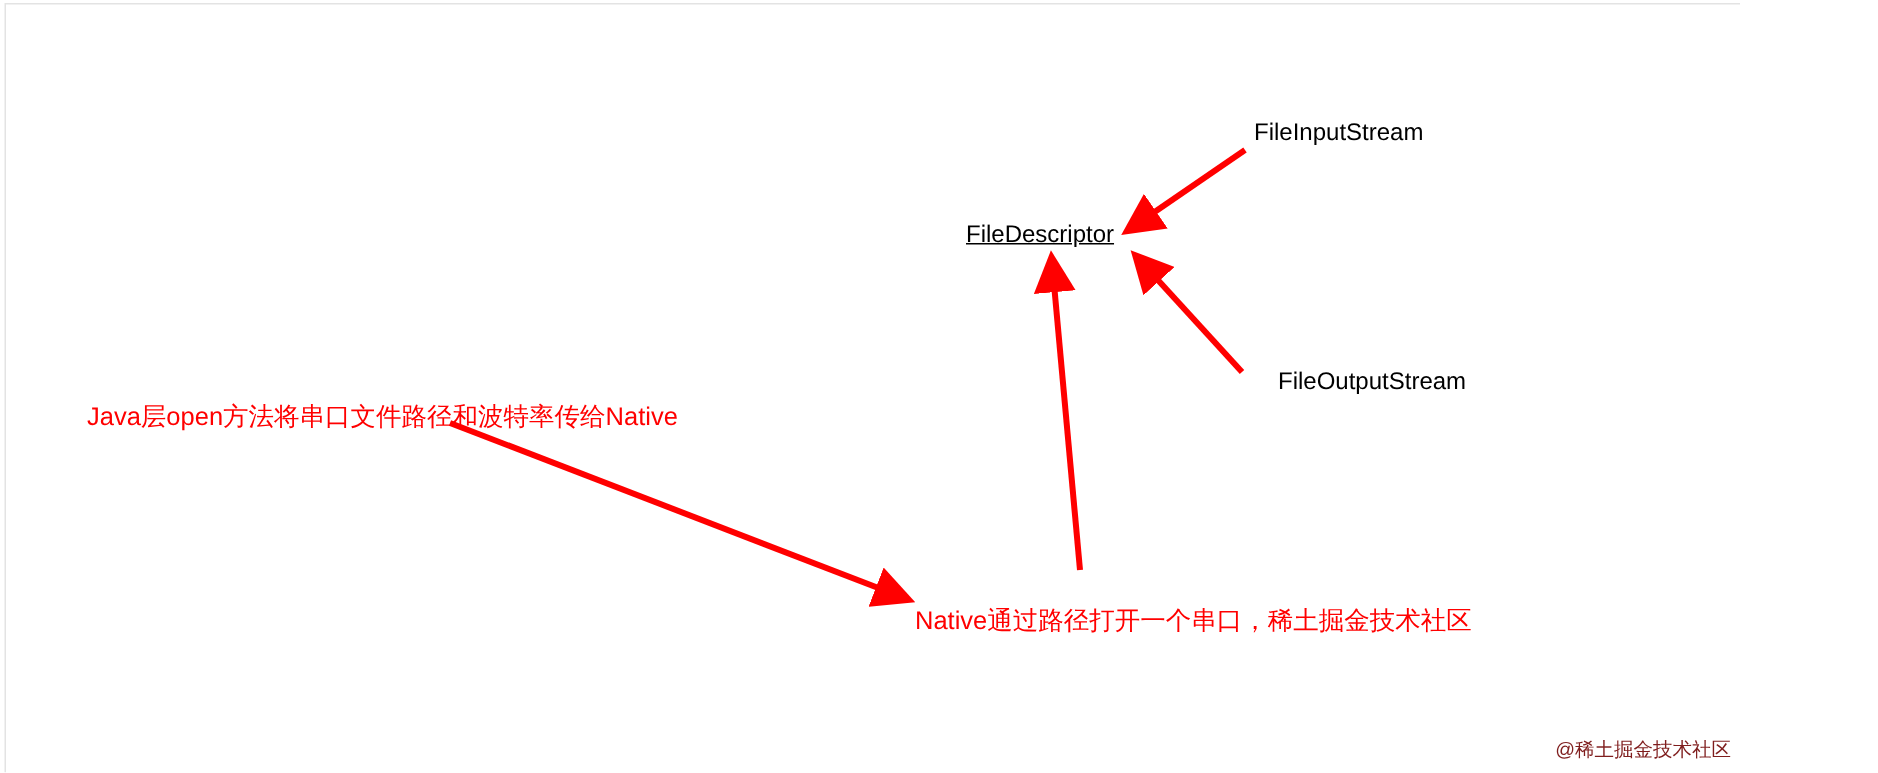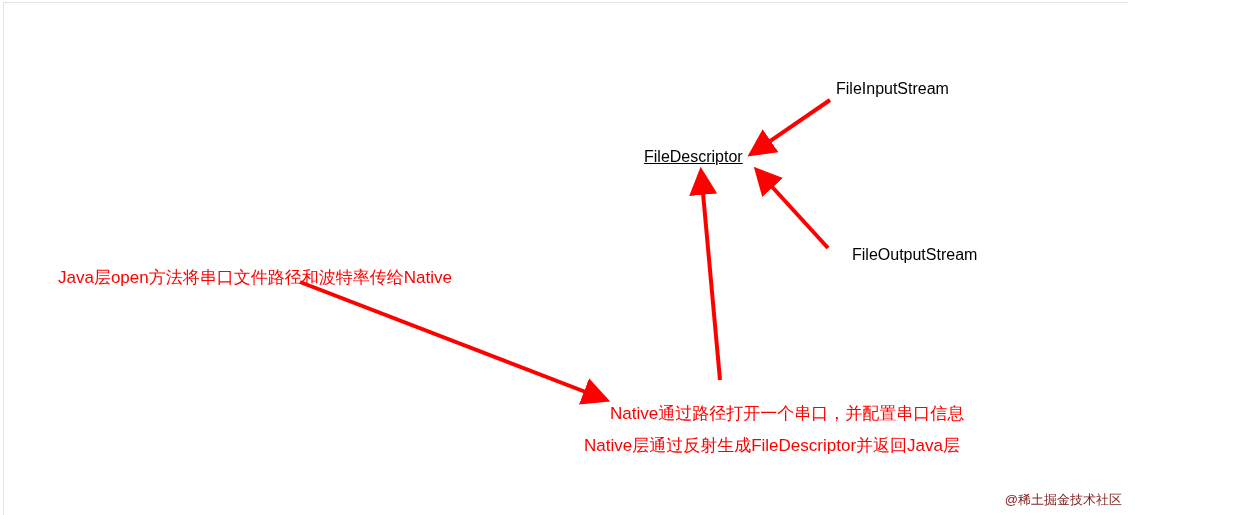--- a/index.html
+++ b/index.html
@@ -8,20 +8,21 @@
     width: 1252px;
     height: 515px;
     background: #ffffff;
     font-family: "Microsoft YaHei", "PingFang SC", Arial, sans-serif;
     overflow: hidden;
   }
   .canvas {
     position: relative;
     width: 1132px;
     height: 515px;
+    padding-left: 32px;
   }
   .text {
     position: absolute;
     white-space: nowrap;
     font-size: 16px;
     color: #000000;
   }
   .red-text {
     color: #ff0000;
     font-size: 17px;
@@ -66,23 +67,22 @@
   <div class="border-left"></div>
 
   <div class="text" style="left:836px; top:80px;">FileInputStream</div>
 
   <div class="text" style="left:644px; top:148px;text-decoration:underline;">FileDescriptor</div>
 
   <div class="text" style="left:852px; top:246px;">FileOutputStream</div>
 
   <div class="text red-text" style="left:58px; top:254px;">Java层open方法将串口文件路径和波特率传给Native</div>
 
-  <div class="text red-text" style="left:610px; top:390px;">Native通过路径打开一个串口，并配置串口信息</div>
+  <div class="text red-text" style="left:610px; top:390px;">Native通过路径打开一个串口，稀土掘金技术社区</div>
 
-  <div class="text red-text" style="left:584px; top:422px;">Native层通过反射生成FileDescriptor并返回Java层</div>
 
   <svg class="arrows">
     <defs>
       <marker id="arrowhead" markerWidth="7" markerHeight="7" refX="3.2" refY="3.5" orient="auto" markerUnits="strokeWidth">
         <polygon points="0 0, 7 3.5, 0 7" fill="#ff0000"></polygon>
       </marker>
     </defs>
 
     <line x1="830" y1="100" x2="760" y2="148" stroke="#ff0000" stroke-width="4" marker-end="url(#arrowhead)"></line>
 

